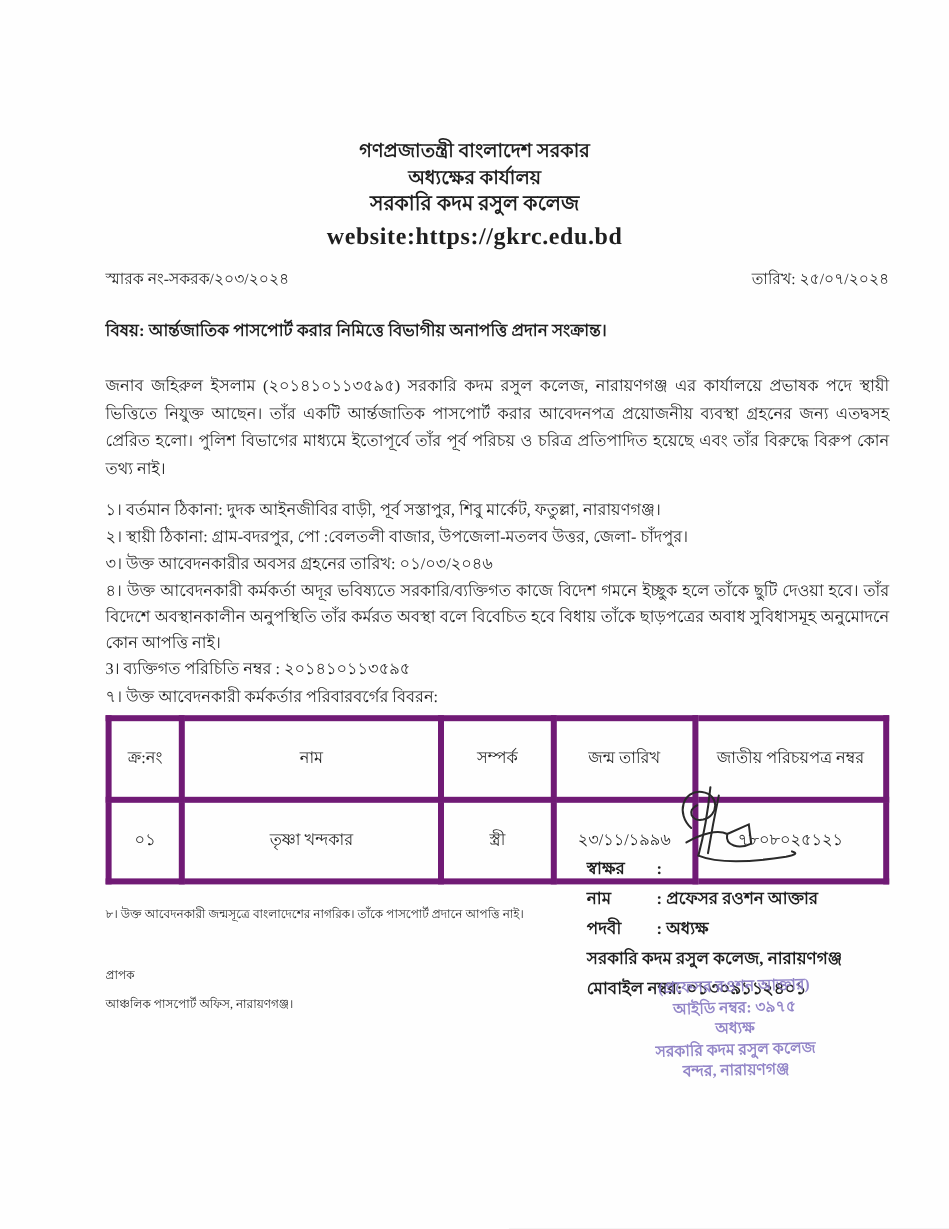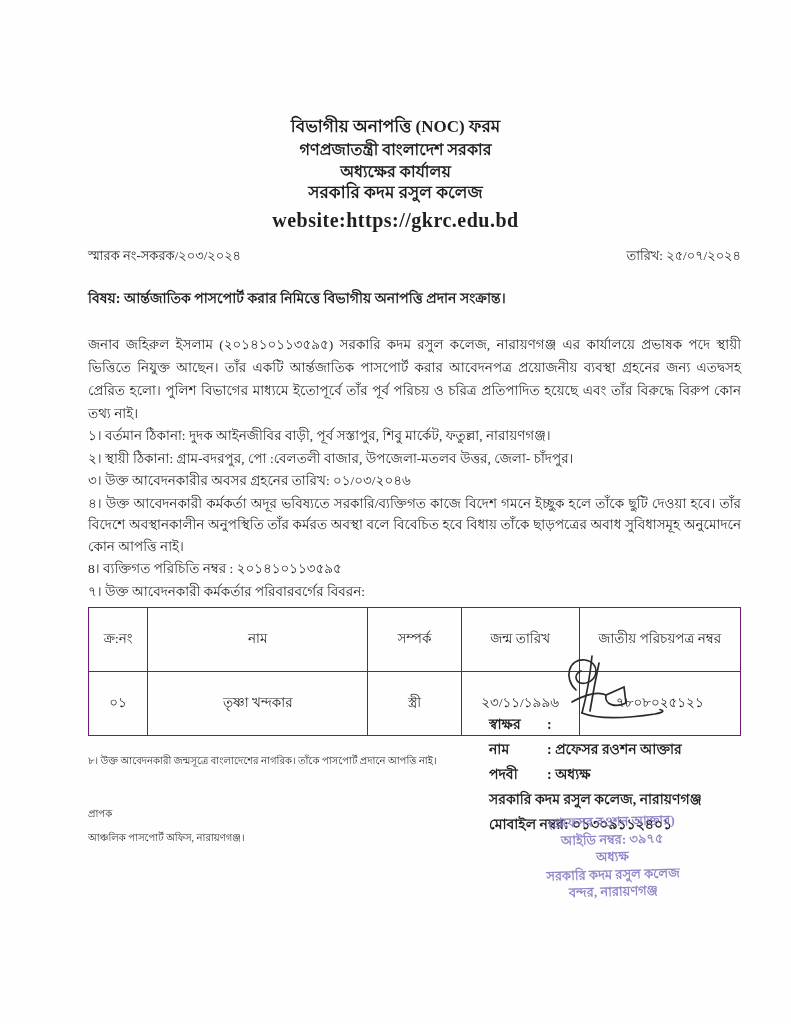--- a/index.html
+++ b/index.html
@@ -26,33 +26,33 @@
     margin: 12px 50px 0 88px; font-size: 13px; gap: 43px;
   }
   .subject {
     margin: 20px 50px 0 88px;
     font-size: 14px; font-weight: bold;
   }
   .body-par {
     margin: 22px 50px 0 88px;
     font-size: 13.5px; line-height: 23px; text-align: justify;
   }
-  .list { margin: 0 50px 0 88px; font-size: 13.5px; }
+  .list { margin: 12px 50px 0 88px; font-size: 13.5px; }
   .list-item { line-height: 21.5px; margin-bottom: 1px; text-align: justify; }
 
   table.family {
     border-collapse: collapse;
     margin: 5px 50px 0 88px;
     width: 653px;
     font-size: 13.5px;
     text-align: center;
     table-layout: fixed;
   }
   table.family th, table.family td {
-    border: 1px solid #701a75;
+    border: 5px solid #701a75;
     padding: 20px 3px;
     font-weight: normal;
     height: 20px;
     overflow: hidden;
     white-space: nowrap;
   }
   .c0 { width: 8.5%; } .c1 { width: 34.5%; } .c2 { width: 14%; }
   .c3 { width: 18%; } .c4 { width: 25%; }
 
   .item8 { margin: 17px 50px 0 88px; font-size: 10px; }
@@ -79,42 +79,41 @@
     position: absolute; top: 802px; left: 88px;
     font-size: 10px; line-height: 24px;
   }
 </style>
 </head>
 <body>
 
 <div class="page">
 
   <div class="header">
-    <div class="h-line1">বিভাগীয় অনাপত্তি (NOC) ফরম</div>
     <div class="h-line2">গণপ্রজাতন্ত্রী বাংলাদেশ সরকার</div>
     <div class="h-line3">অধ্যক্ষের কার্যালয়</div>
     <div class="h-line4">সরকারি কদম রসুল কলেজ</div>
     <div class="h-site">website:https://gkrc.edu.bd</div>
   </div>
 
   <div class="meta-row">
     <span>স্মারক নং-সকরক/২০৩/২০২৪</span>
     <span>তারিখ: ২৫/০৭/২০২৪</span>
   </div>
 
   <div class="subject">বিষয়: আর্ন্তজাতিক পাসপোর্ট করার নিমিত্তে বিভাগীয় অনাপত্তি প্রদান সংক্রান্ত।</div>
 
   <div class="body-par">জনাব জহিরুল ইসলাম (২০১৪১০১১৩৫৯৫) সরকারি কদম রসুল কলেজ, নারায়ণগঞ্জ এর কার্যালয়ে প্রভাষক পদে স্থায়ী ভিত্তিতে নিযুক্ত আছেন। তাঁর একটি আর্ন্তজাতিক পাসপোর্ট করার আবেদনপত্র প্রয়োজনীয় ব্যবস্থা গ্রহনের জন্য এতদ্বসহ প্রেরিত হলো। পুলিশ বিভাগের মাধ্যমে ইতোপূর্বে তাঁর পূর্ব পরিচয় ও চরিত্র প্রতিপাদিত হয়েছে এবং তাঁর বিরুদ্ধে বিরুপ কোন তথ্য নাই।</div>
 
   <div class="list">
     <div class="list-item">১। বর্তমান ঠিকানা: দুদক আইনজীবির বাড়ী, পূর্ব সস্তাপুর, শিবু মার্কেট, ফতুল্লা, নারায়ণগঞ্জ।</div>
     <div class="list-item">২। স্থায়ী ঠিকানা: গ্রাম-বদরপুর, পো :বেলতলী বাজার, উপজেলা-মতলব উত্তর, জেলা- চাঁদপুর।</div>
     <div class="list-item">৩। উক্ত আবেদনকারীর অবসর গ্রহনের তারিখ: ০১/০৩/২০৪৬</div>
     <div class="list-item">৪। উক্ত আবেদনকারী কর্মকর্তা অদূর ভবিষ্যতে সরকারি/ব্যক্তিগত কাজে বিদেশ গমনে ইচ্ছুক হলে তাঁকে ছুটি দেওয়া হবে। তাঁর বিদেশে অবস্থানকালীন অনুপস্থিতি তাঁর কর্মরত অবস্থা বলে বিবেচিত হবে বিধায় তাঁকে ছাড়পত্রের অবাধ সুবিধাসমূহ অনুমোদনে কোন আপত্তি নাই।</div>
-    <div class="list-item">8। ব্যক্তিগত পরিচিতি নম্বর : ২০১৪১০১১৩৫৯৫</div>
+    <div class="list-item">3। ব্যক্তিগত পরিচিতি নম্বর : ২০১৪১০১১৩৫৯৫</div>
     <div class="list-item">৭। উক্ত আবেদনকারী কর্মকর্তার পরিবারবর্গের বিবরন:</div>
   </div>
 
   <table class="family">
     <thead>
       <tr>
         <th class="c0">ক্র:নং</th>
         <th class="c1">নাম</th>
         <th class="c2">সম্পর্ক</th>
         <th class="c3">জন্ম তারিখ</th>

